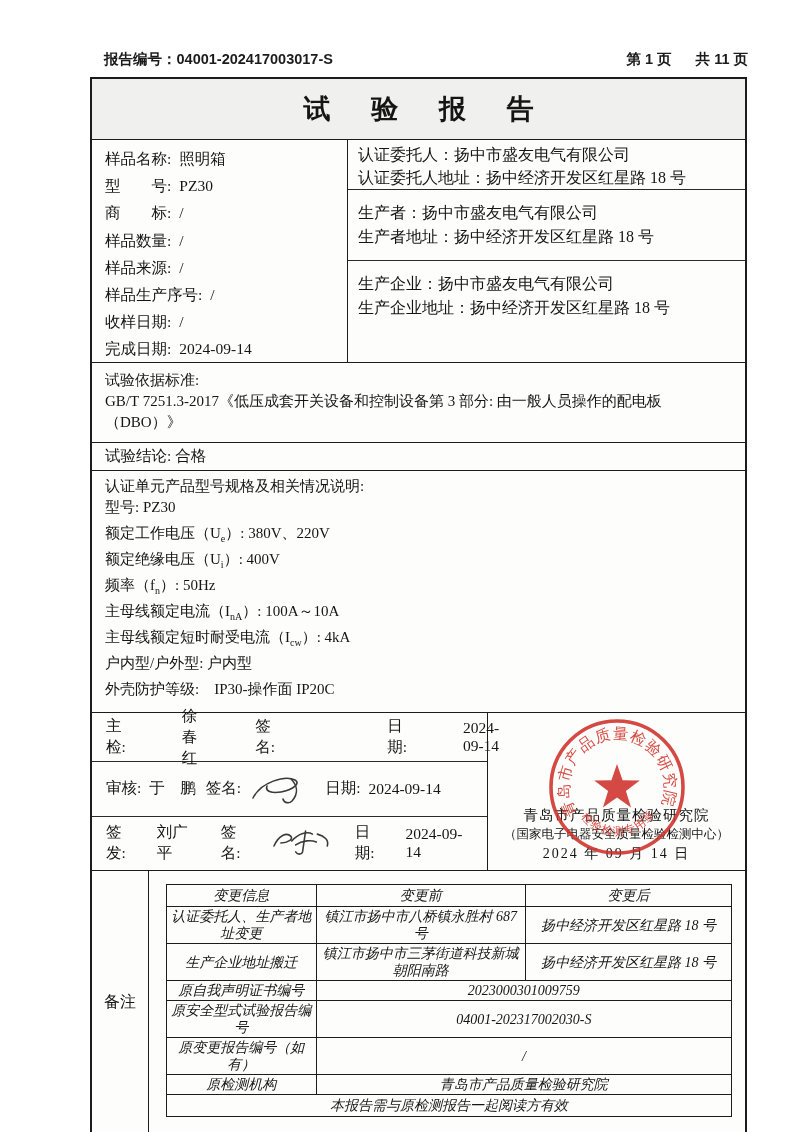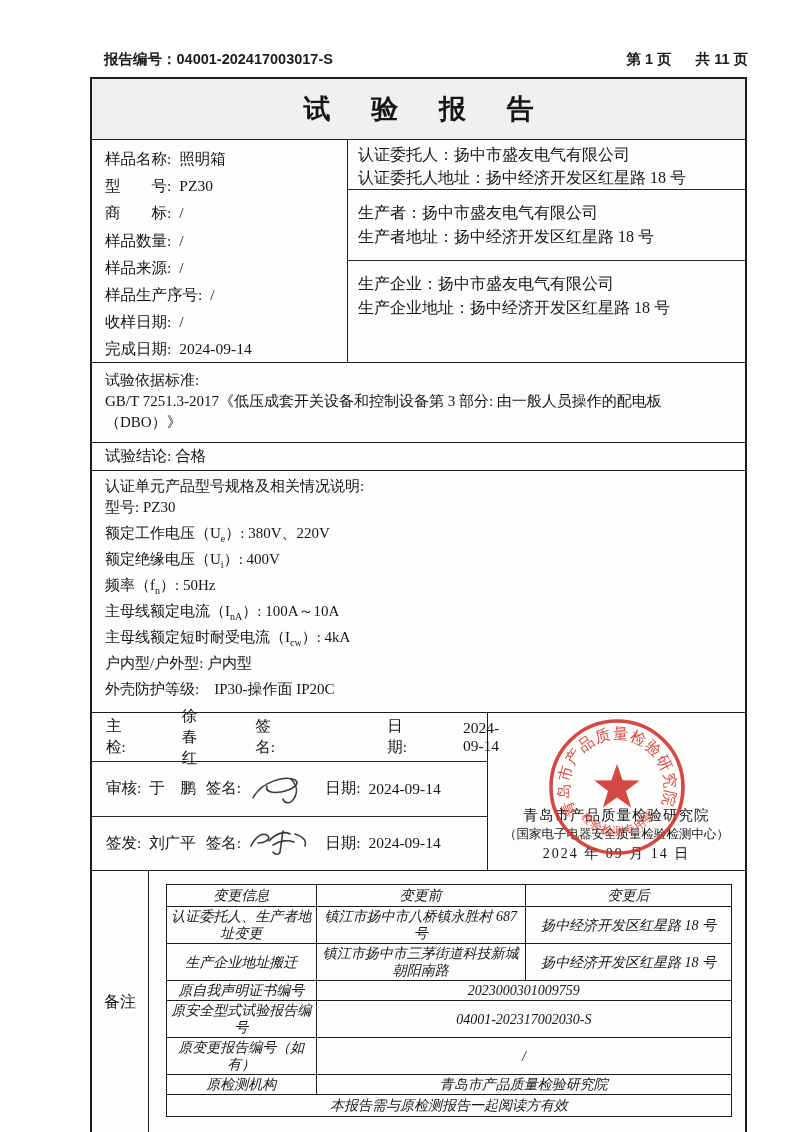--- a/index.html
+++ b/index.html
@@ -42,21 +42,21 @@
 
   .spec { padding:5px 12px 7px 13px; font-size:15px; line-height:21px; }
   .spec sub { font-size:10px; }
 
   
   .sig-section { display:flex; height:158px; }
   .sig-left { width:396px; border-right:1.5px solid #1c1c1c; display:flex; flex-direction:column; }
   .sig-row { display:flex; align-items:center; padding-left:14px; font-size:15.5px; }
   .sig-row.r1 { height:49px; border-bottom:1px solid #2a2a2a;gap:48px; }
   .sig-row.r2 { height:55px; border-bottom:1px solid #2a2a2a; }
-  .sig-row.r3 { height:54px; }
+  .sig-row.r3 { height:54px;gap:8px; }
   .sig-row .name { margin:0 10px 0 8px; }
   .sig-row .scribble { margin:0 6px; }
   .sig-row .dt { margin-left:4px; }
 
   .stamp-cell { flex:1; position:relative; overflow:hidden; }
   .stamp-text { position:absolute; left:0; right:0; bottom:6px; text-align:center; color:#141414; }
   .stamp-text .l1 { font-size:14.5px; line-height:20px; letter-spacing:1px; }
   .stamp-text .l2 { font-size:12.5px; line-height:19px; }
   .stamp-text .l3 { font-size:14px; line-height:20px; letter-spacing:2px; }
   .seal-svg { position:absolute; left:50%; top:0; margin-left:-88px; opacity:0.88; }

